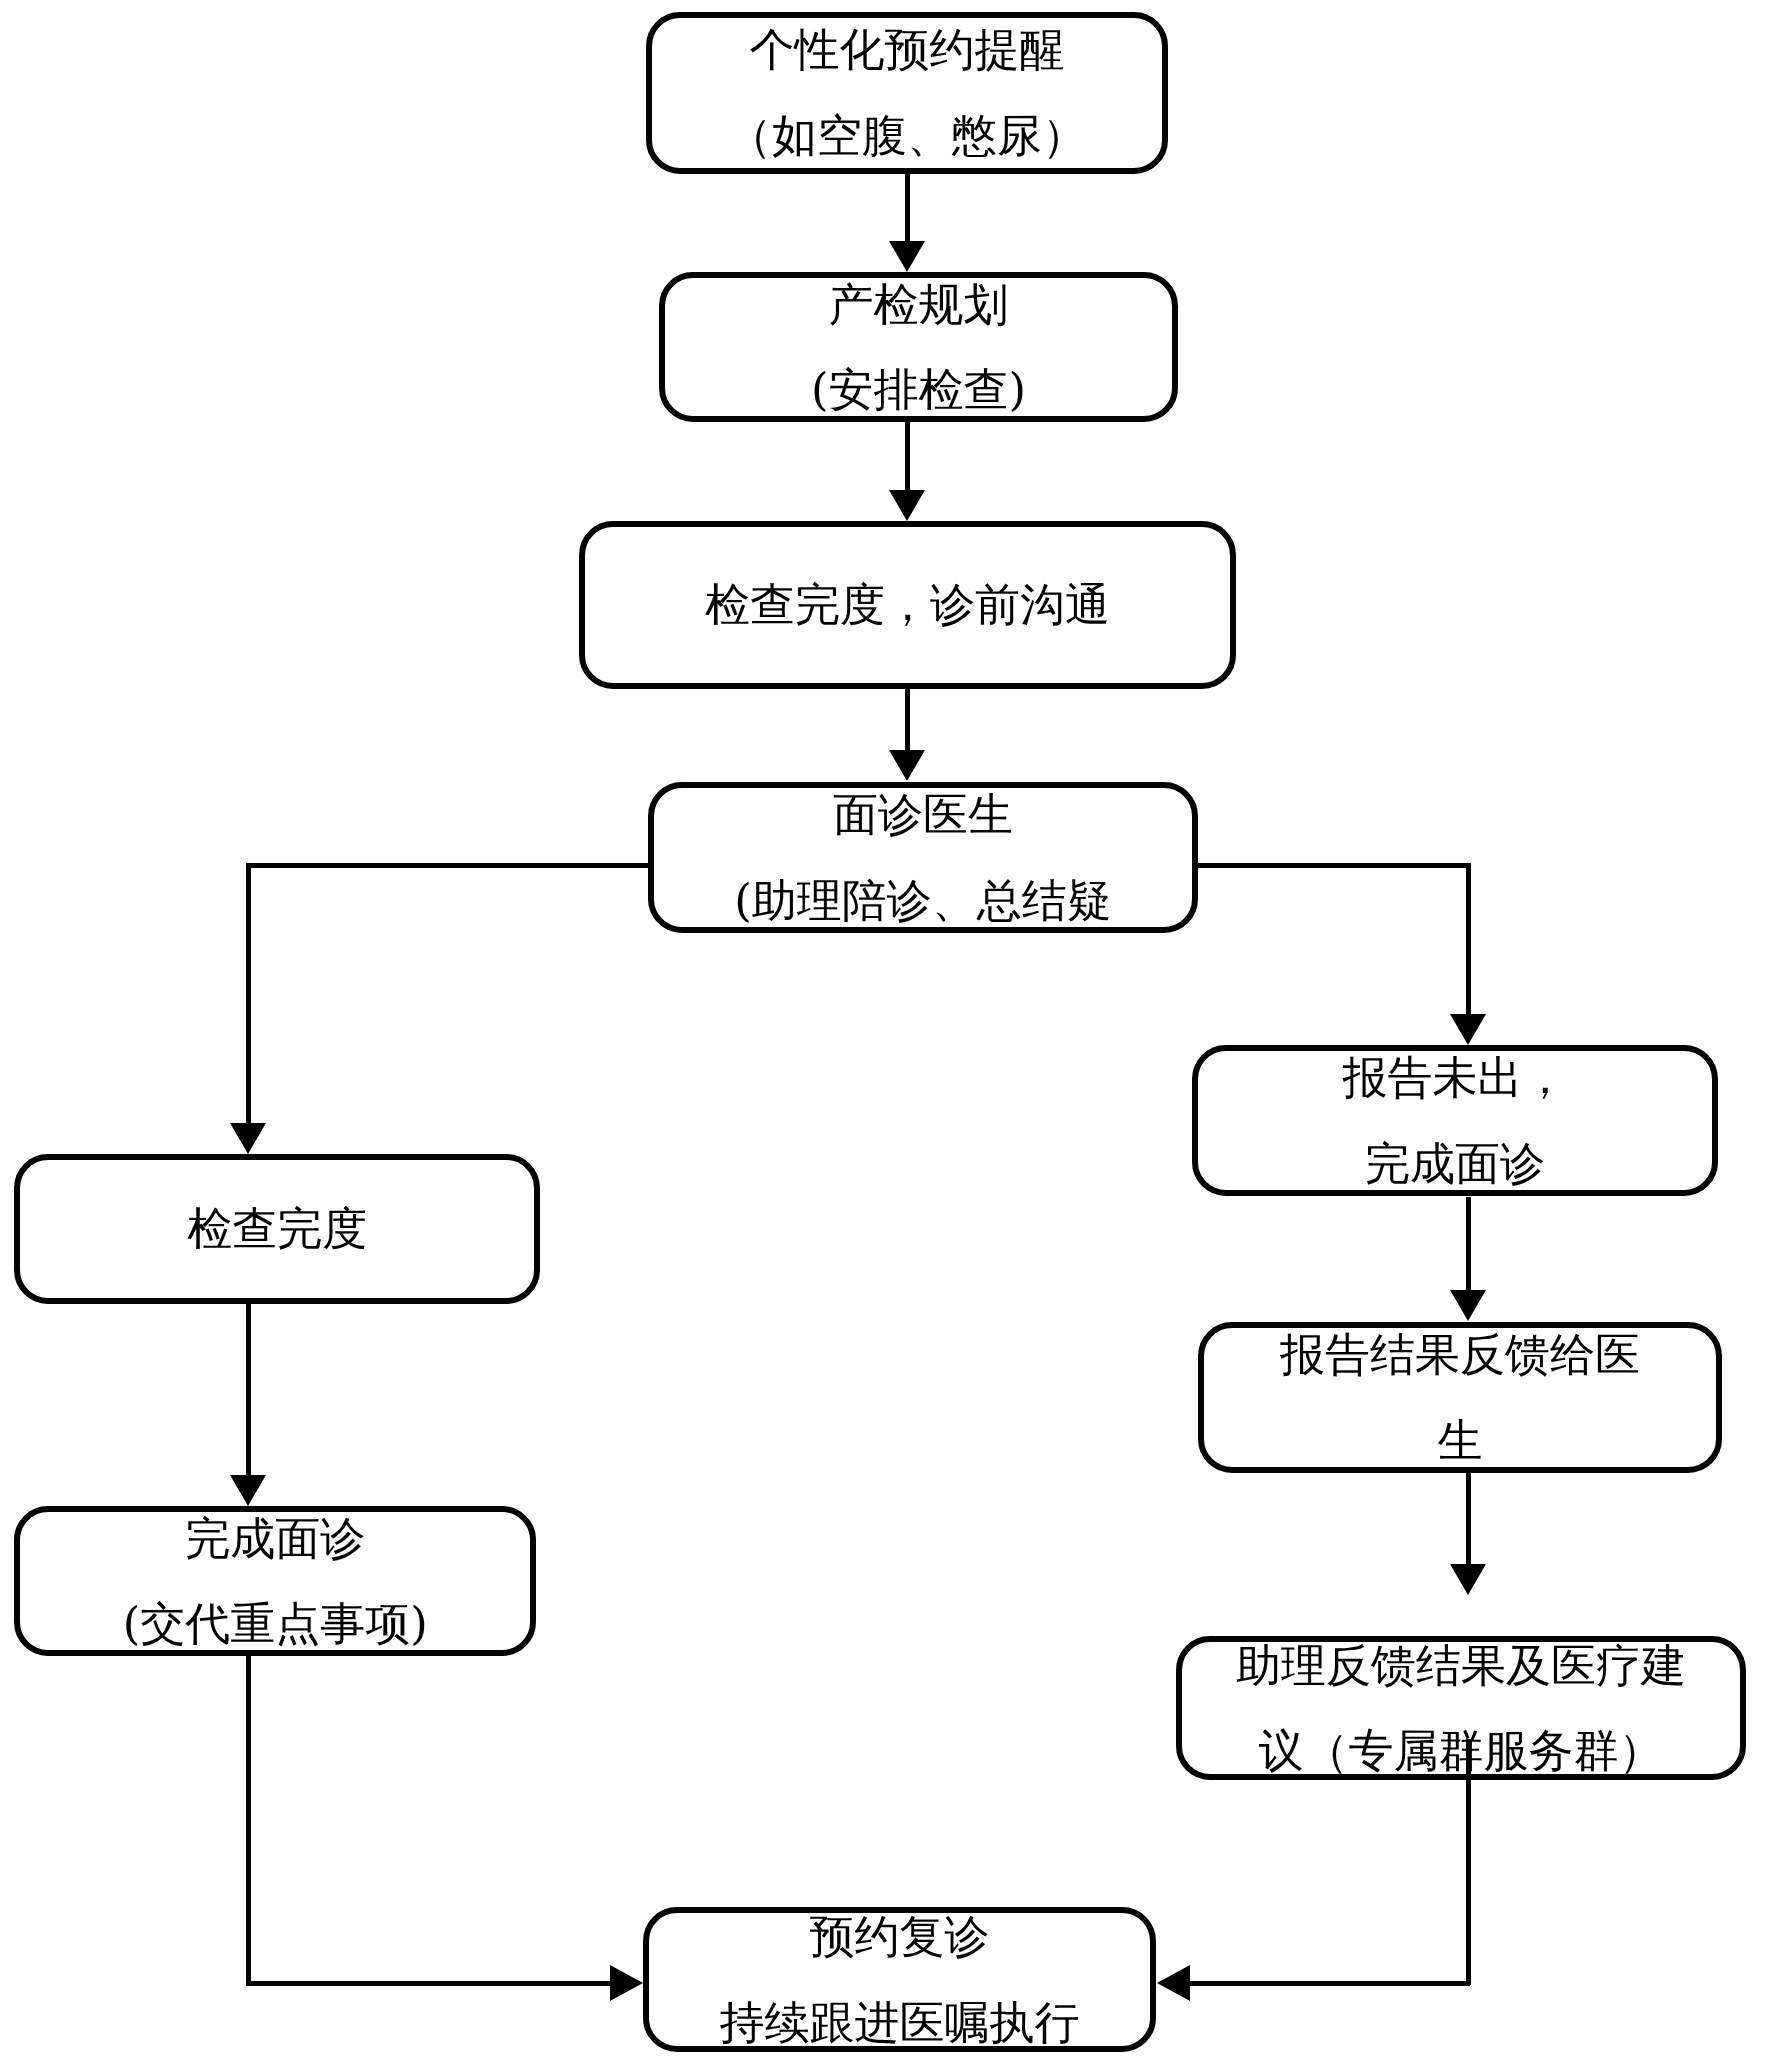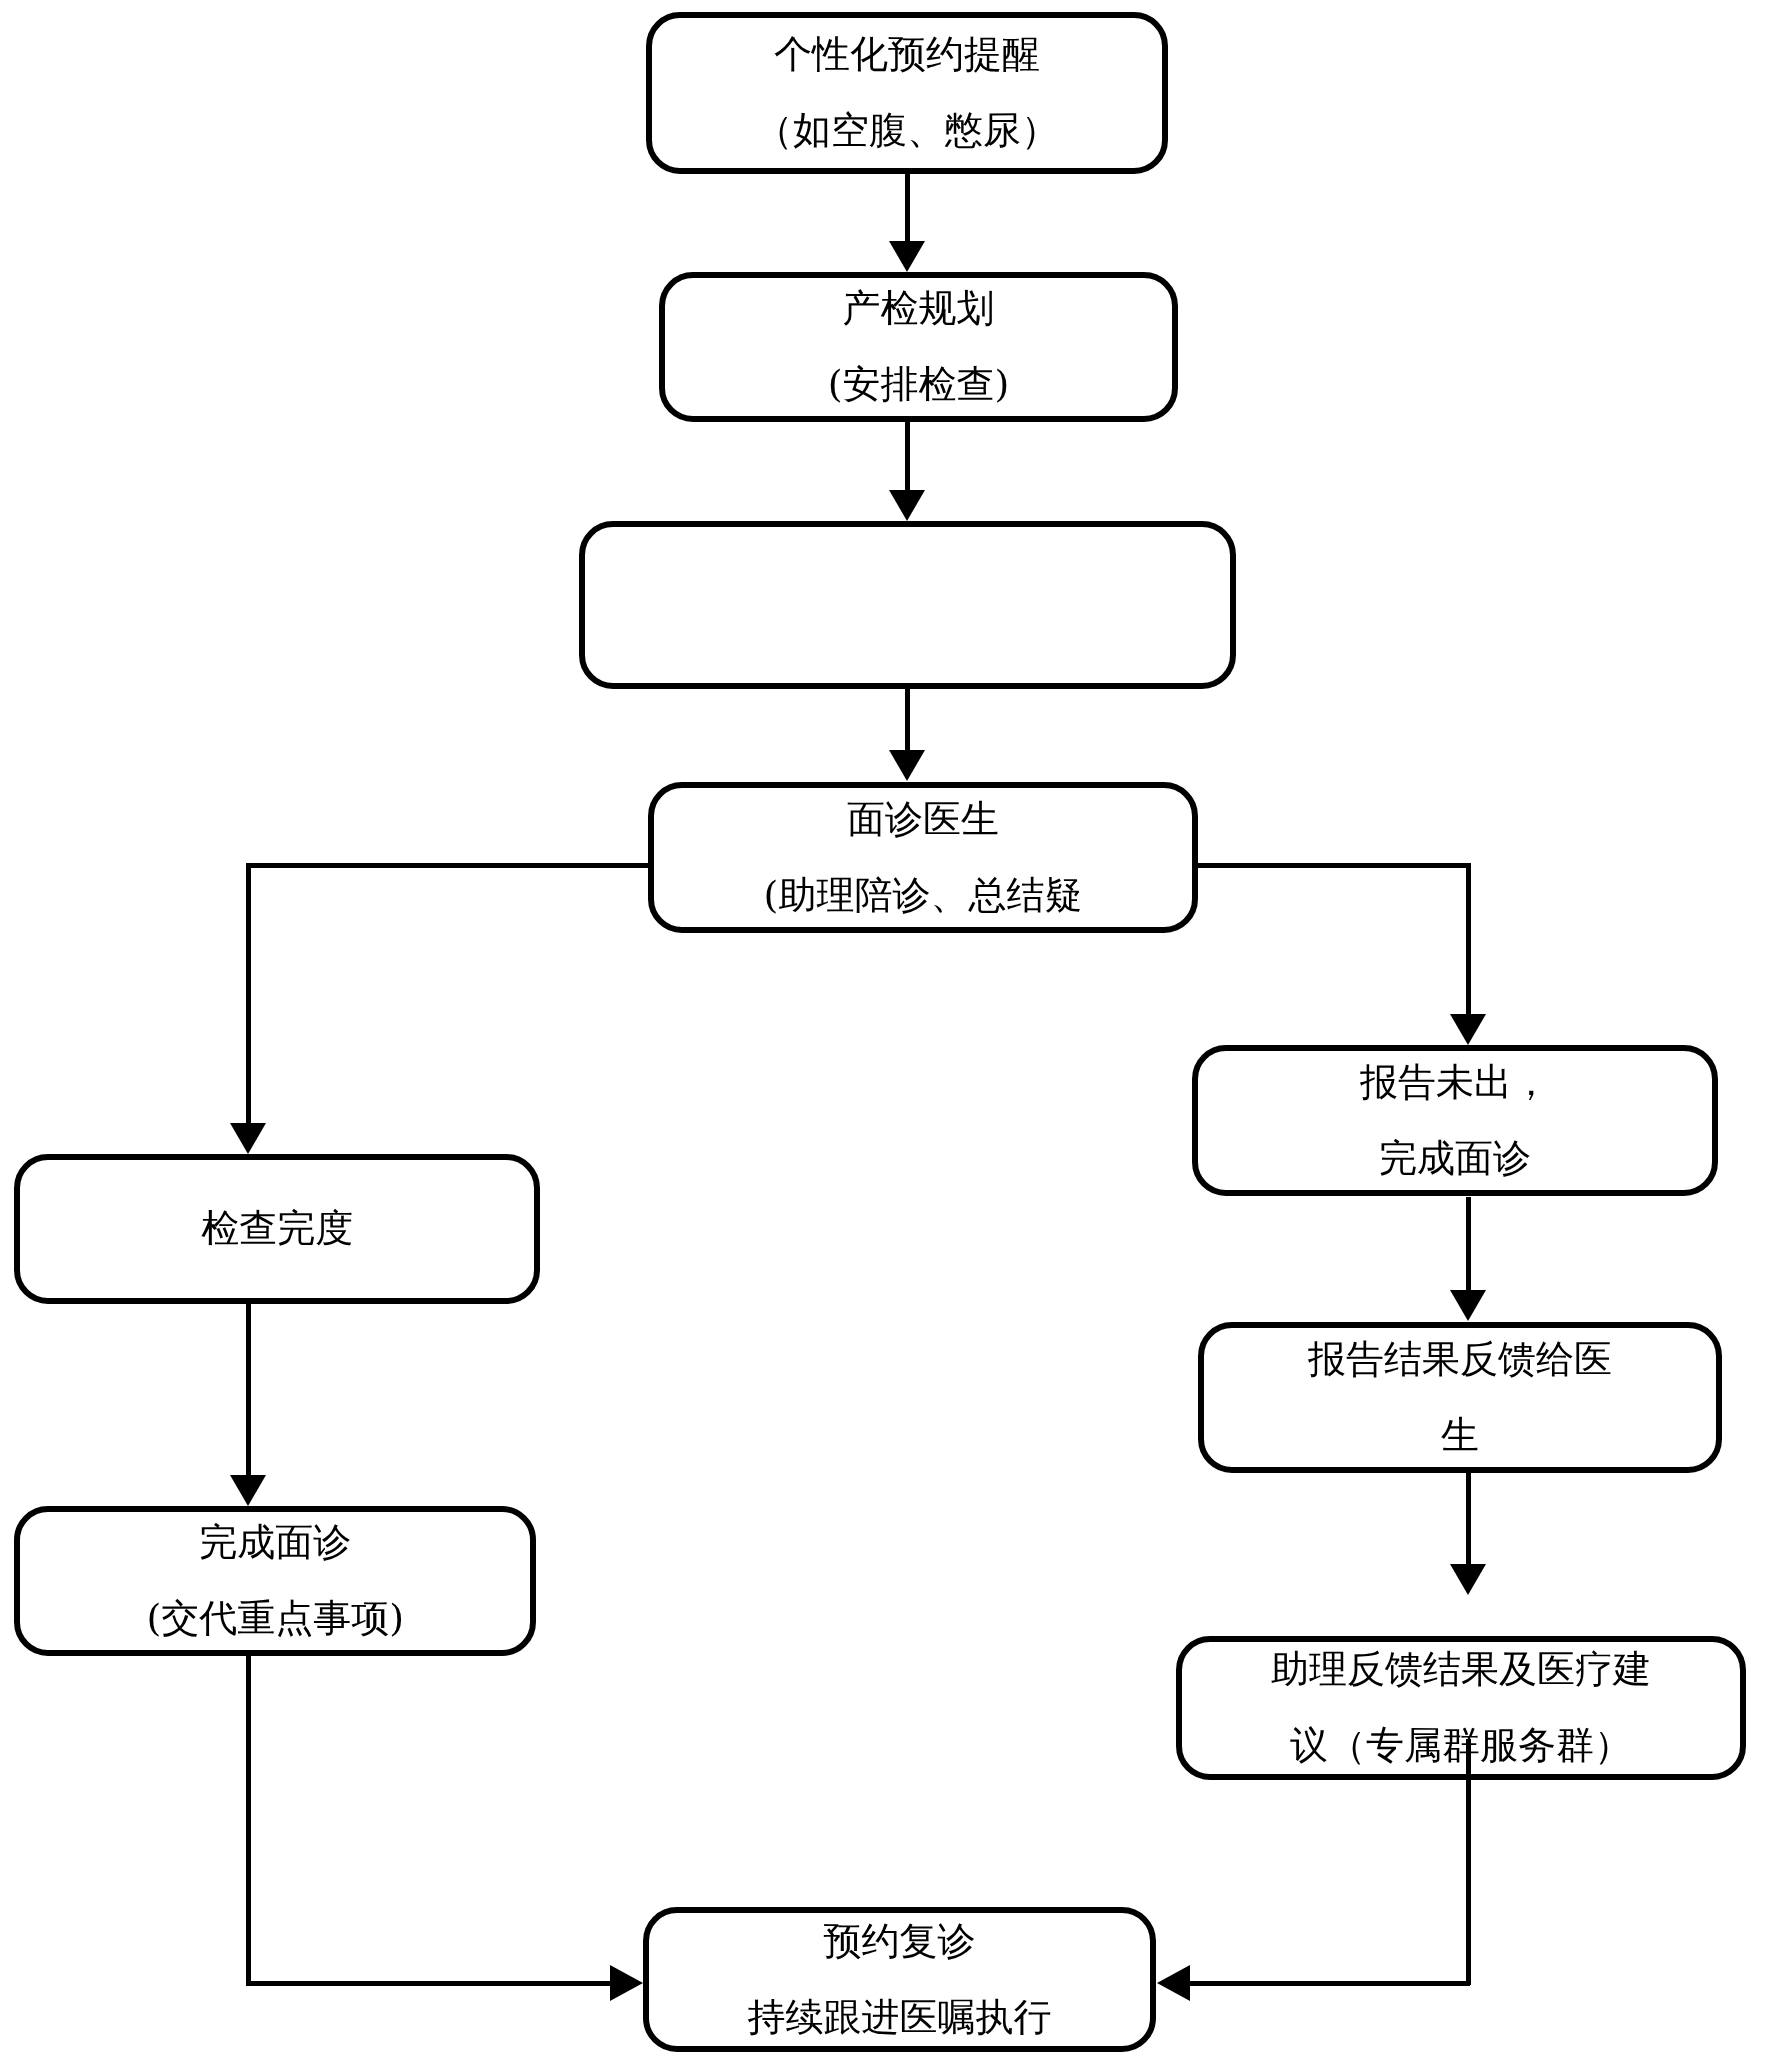--- a/index.html
+++ b/index.html
@@ -15,21 +15,21 @@
     position: absolute;
     box-sizing: border-box;
     border: 6.2px solid #000000;
     border-radius: 34px;
     background: #ffffff;
     display: flex;
     flex-direction: column;
     align-items: center;
     justify-content: center;
     text-align: center;
-    font-size: 38px;
+    font-size: 45px;
     line-height: 1.36;
     white-space: nowrap;
     gap: 24px;
   }
   .conn { position: absolute; background: #000000; }
   .arr { position: absolute; width: 0; height: 0; }
   .arr-d { border-left: 18px solid transparent; border-right: 18px solid transparent; border-top: 31px solid #000000; }
   .arr-r { border-top: 18px solid transparent; border-bottom: 18px solid transparent; border-left: 33px solid #000000; }
   .arr-l { border-top: 18px solid transparent; border-bottom: 18px solid transparent; border-right: 33px solid #000000; }
 
@@ -54,20 +54,21 @@
     <span class="line">个性化预约提醒</span>
     <span class="line">（如空腹、憋尿）</span>
   </div>
 
   <div class="node" id="n2">
     <span class="line">产检规划</span>
     <span class="line">(安排检查)</span>
   </div>
 
   <div class="node" id="n3">
+    <span class="line">检查完度，诊前沟通</span>
   </div>
 
   <div class="node" id="n4">
     <span class="line">面诊医生</span>
     <span class="line">(助理陪诊、总结疑</span>
   </div>
 
   <div class="node" id="n5">
     <span class="line">检查完度</span>
   </div>

